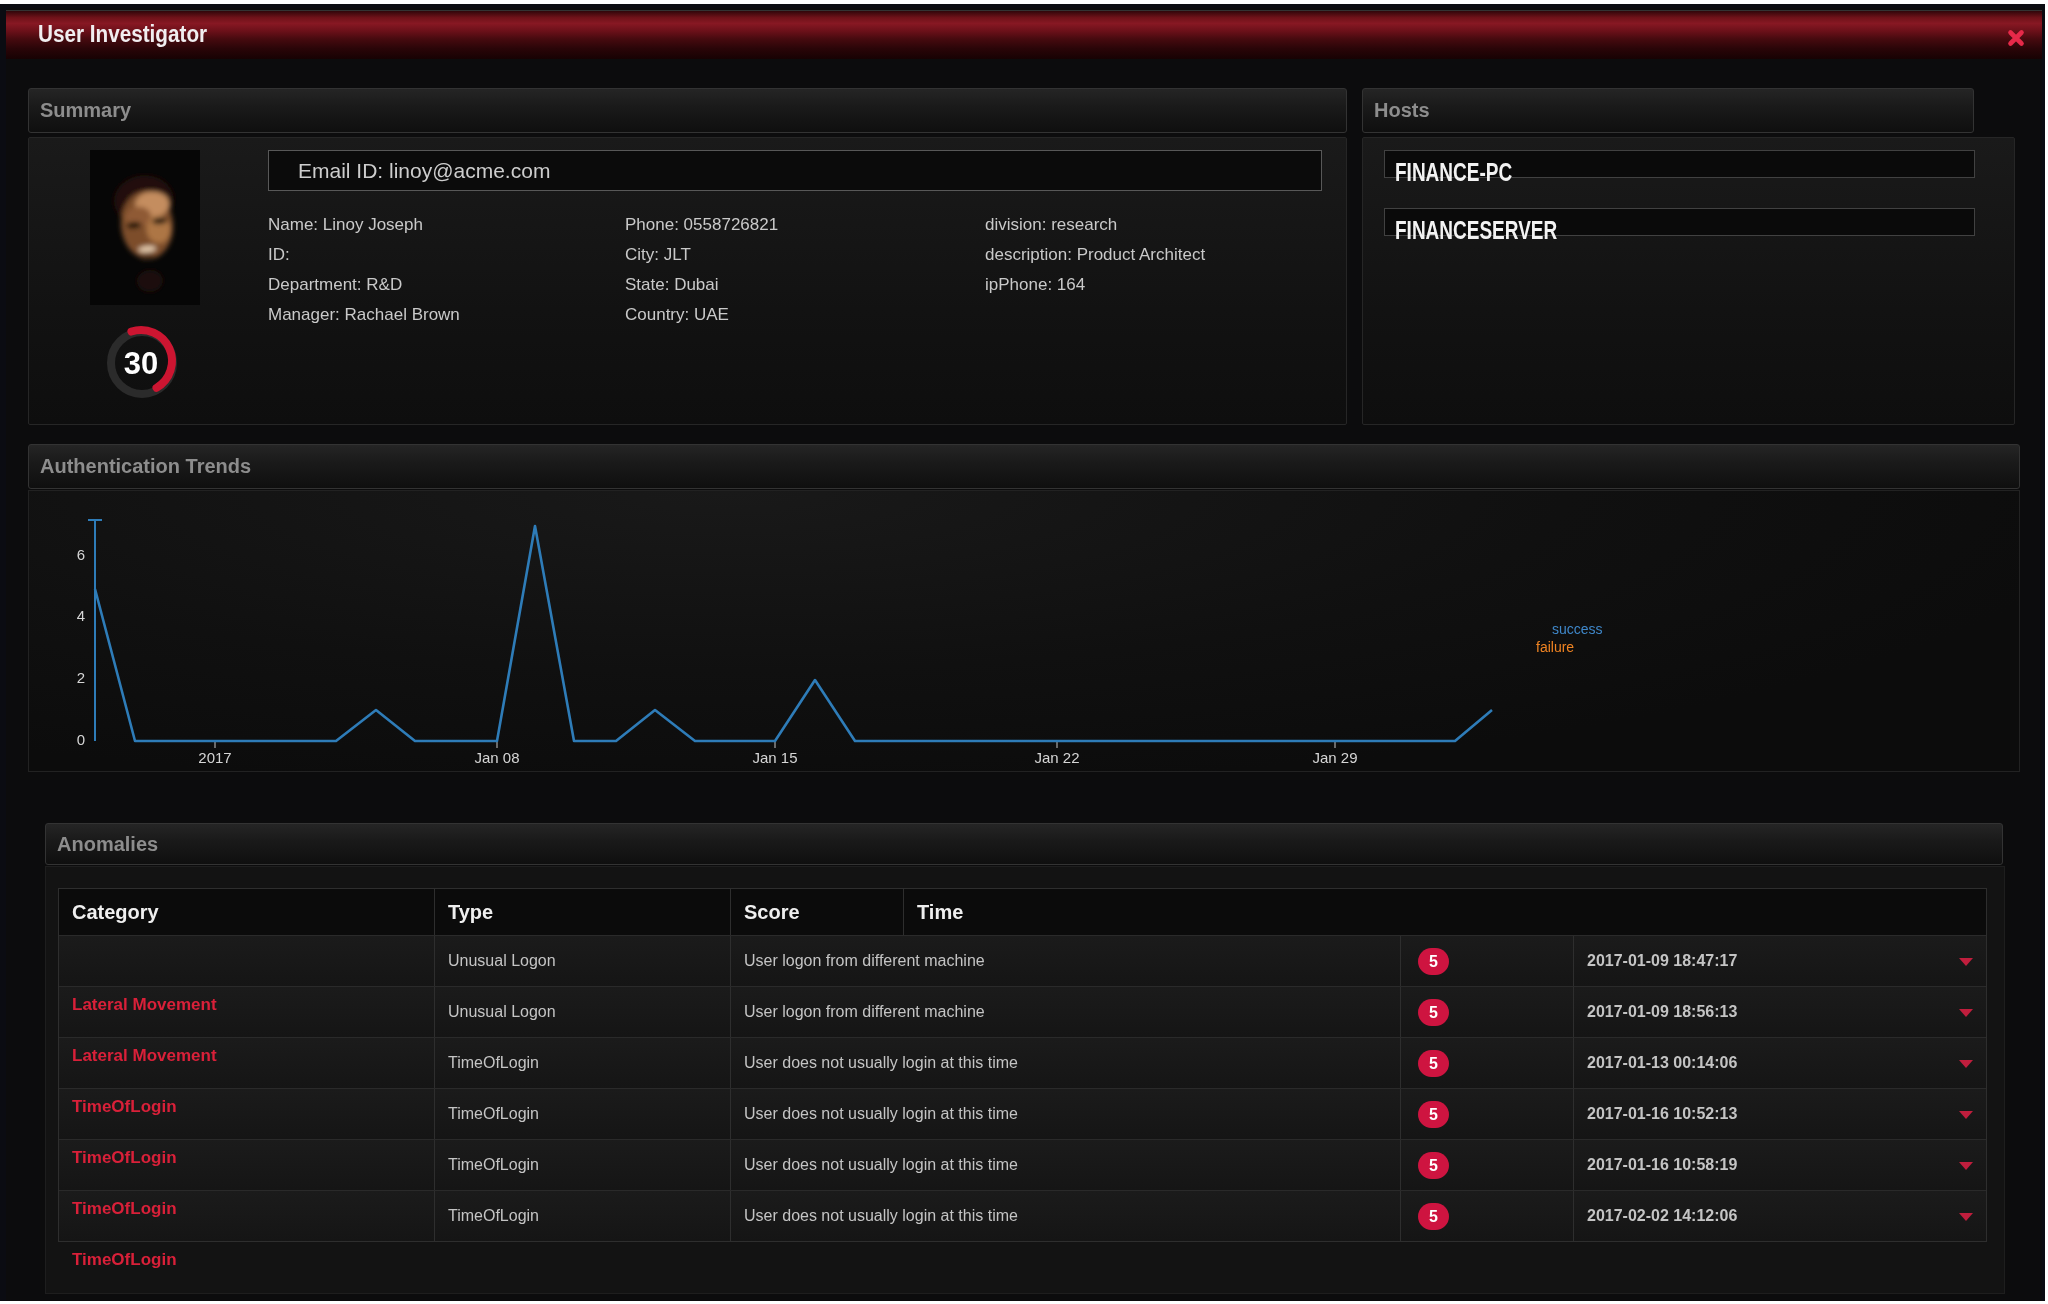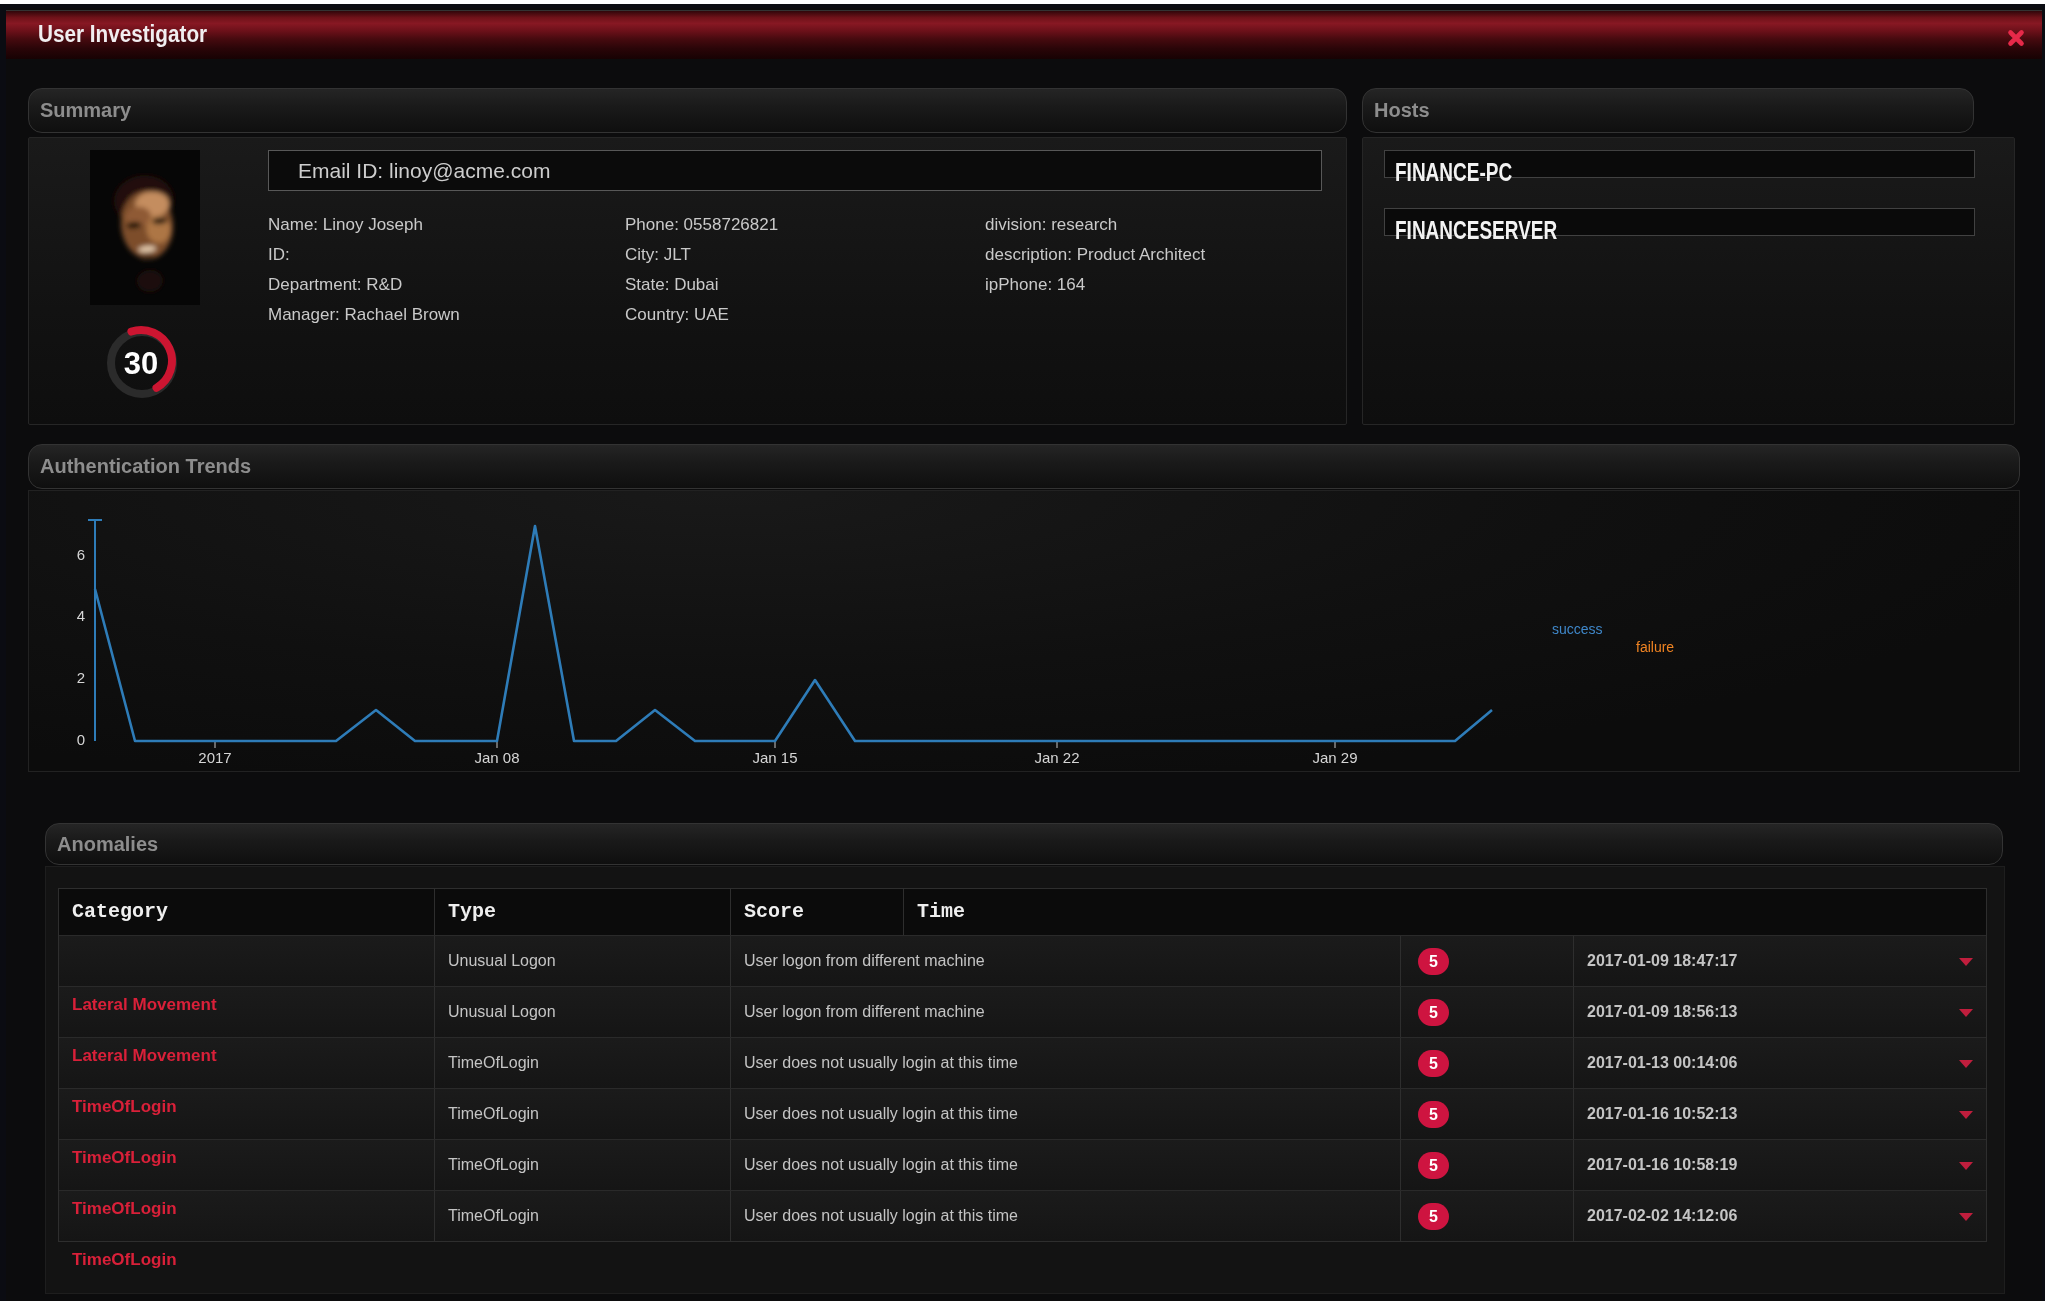--- a/index.html
+++ b/index.html
@@ -13,21 +13,21 @@
   #appbg{left:0;top:4px;width:2045px;height:1297px;background:#0b0c12;}
   #winbg{left:6px;top:8px;width:2036px;height:1293px;background:#0c0c0d;}
   
   #titlebar{left:6px;top:10px;width:2036px;height:48px;
     background:linear-gradient(180deg,#30060a 0%,#701219 14%,#871823 26%,#6b1019 42%,#470a0f 58%,#2a0508 78%,#170203 100%);
     border-top:1px solid #333;}
   #titletext{left:38px;top:10px;height:48px;line-height:48px;font-size:23px;font-weight:bold;color:#f1eef0;
     transform:scaleX(0.9);transform-origin:left center;}
   
   .phead{height:45px;background:linear-gradient(180deg,#252525 0%,#1a1a1a 40%,#0f0f0f 100%);
-    border:1px solid #333;border-radius:14px;box-sizing:border-box;
+    border:1px solid #333;border-radius:3px;box-sizing:border-box;
     color:#8d8d8d;font-size:20px;font-weight:bold;line-height:43px;padding-left:11px;}
   .pbody{background:linear-gradient(180deg,#1a1a1a 0%,#121212 60%,#0e0e0e 100%);
     border:1px solid #262626;border-radius:2px;box-sizing:border-box;}
   
   #sumhead{left:28px;top:88px;width:1319px;}
   #sumbody{left:28px;top:137px;width:1319px;height:288px;}
   #hosthead{left:1362px;top:88px;width:612px;}
   #hostbody{left:1362px;top:137px;width:653px;height:288px;}
   .hostbox{left:1384px;width:591px;height:28px;border:1px solid #414141;background:#0a0a0a;
     color:#f2f2f2;font-size:25px;font-weight:bold;line-height:42px;padding-left:10px;box-sizing:border-box;}
@@ -39,21 +39,21 @@
   #authhead{left:28px;top:444px;width:1992px;}
   #chartpanel{left:28px;top:490px;width:1992px;height:282px;background:
      radial-gradient(ellipse 1400px 300px at 35% 0%, #191919 0%, #101010 60%, #0c0c0c 100%);
      border:1px solid #222;box-sizing:border-box;}
   .legend{font-size:14px;line-height:17px;}
   
   #anomhead{left:45px;top:823px;width:1958px;height:42px;line-height:40px;}
   #anombody{left:45px;top:866px;width:1958px;height:426px;background:#131313;border:1px solid #1e1e1e;}
   #tbl{left:58px;top:888px;width:1929px;border:1px solid #2e2e2e;box-sizing:border-box;background:#181818;}
   .trow{display:flex;width:100%;box-sizing:border-box;}
-  .trow.hdr{background:#0b0b0b;height:46px;font-family:Liberation Mono, monospace;}
+  .trow.hdr{background:#0b0b0b;height:46px;}
   .trow.body{height:51px;border-top:1px solid #2a2a2a;background:linear-gradient(180deg,#1b1b1b,#151515);}
   .tc{box-sizing:border-box;padding-left:13px;position:relative;}
   .tc+.tc{border-left:1px solid #2e2e2e;}
   .c1{width:375px;} .c2{width:296px;} .c3{width:670px;} .c4{width:173px;} .c5{width:413px;font-weight:bold;}
   .hdr .tc{font-size:20px;font-weight:bold;color:#efefef;line-height:46px;}
   .body .tc{font-size:16px;color:#c4c4c4;line-height:50px;}
   .body .c1{color:#d92039;font-weight:bold;font-size:17px;margin-top:44px;}
   .badge{position:absolute;left:17px;top:12px;width:31px;height:27px;background:#ce1440;border-radius:14px;
     color:#fff;font-size:16px;font-weight:bold;text-align:center;line-height:27px;}
   .caret{position:absolute;right:13px;top:22px;width:0;height:0;
@@ -134,21 +134,21 @@
     <text x="57" y="193" text-anchor="end">2</text>
     <text x="57" y="255" text-anchor="end">0</text>
     <text x="187" y="273" text-anchor="middle">2017</text>
     <text x="469" y="273" text-anchor="middle">Jan 08</text>
     <text x="747" y="273" text-anchor="middle">Jan 15</text>
     <text x="1029" y="273" text-anchor="middle">Jan 22</text>
     <text x="1307" y="273" text-anchor="middle">Jan 29</text>
   </g>
 </svg>
 <div class="abs legend" style="left:1552px;top:621px;color:#3f87c9;">success</div>
-<div class="abs legend" style="left:1636px;top:639px;color:#ef8322;">failure</div>
+<div class="abs legend" style="left:1536px;top:639px;color:#ef8322;">failure</div>
 
 <div class="abs phead" id="anomhead">Anomalies</div>
 <div class="abs" id="anombody"></div>
 <div class="abs" id="tbl">
   <div class="trow hdr">
     <div class="tc c1">Category</div>
       <div class="tc c2">Type</div>
     <div class="tc c4">Score</div>
       <div class="tc c5">Time</div>
   </div>

